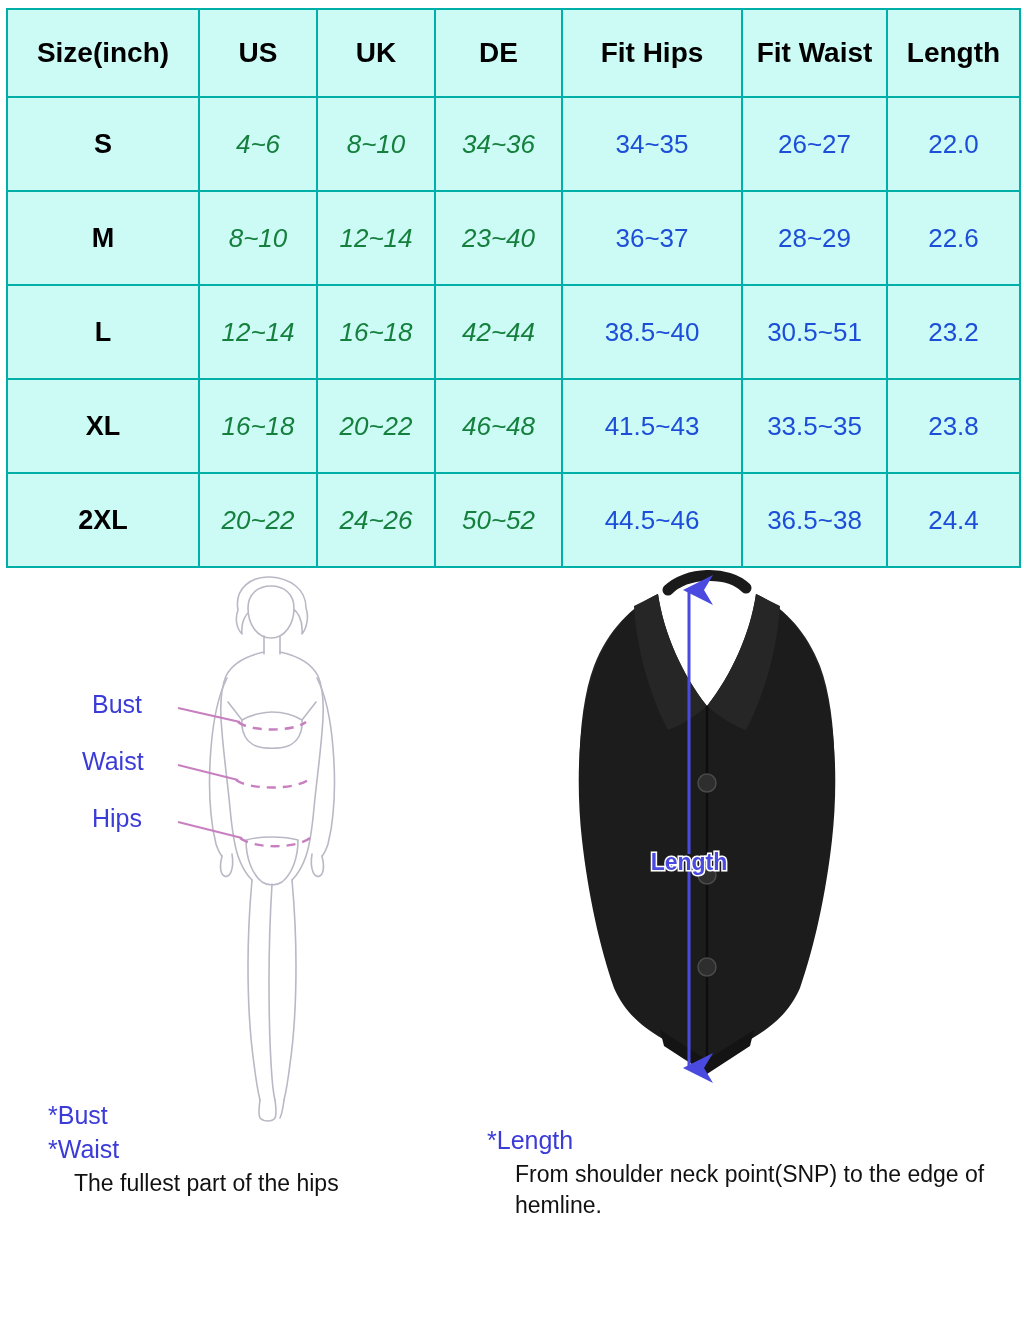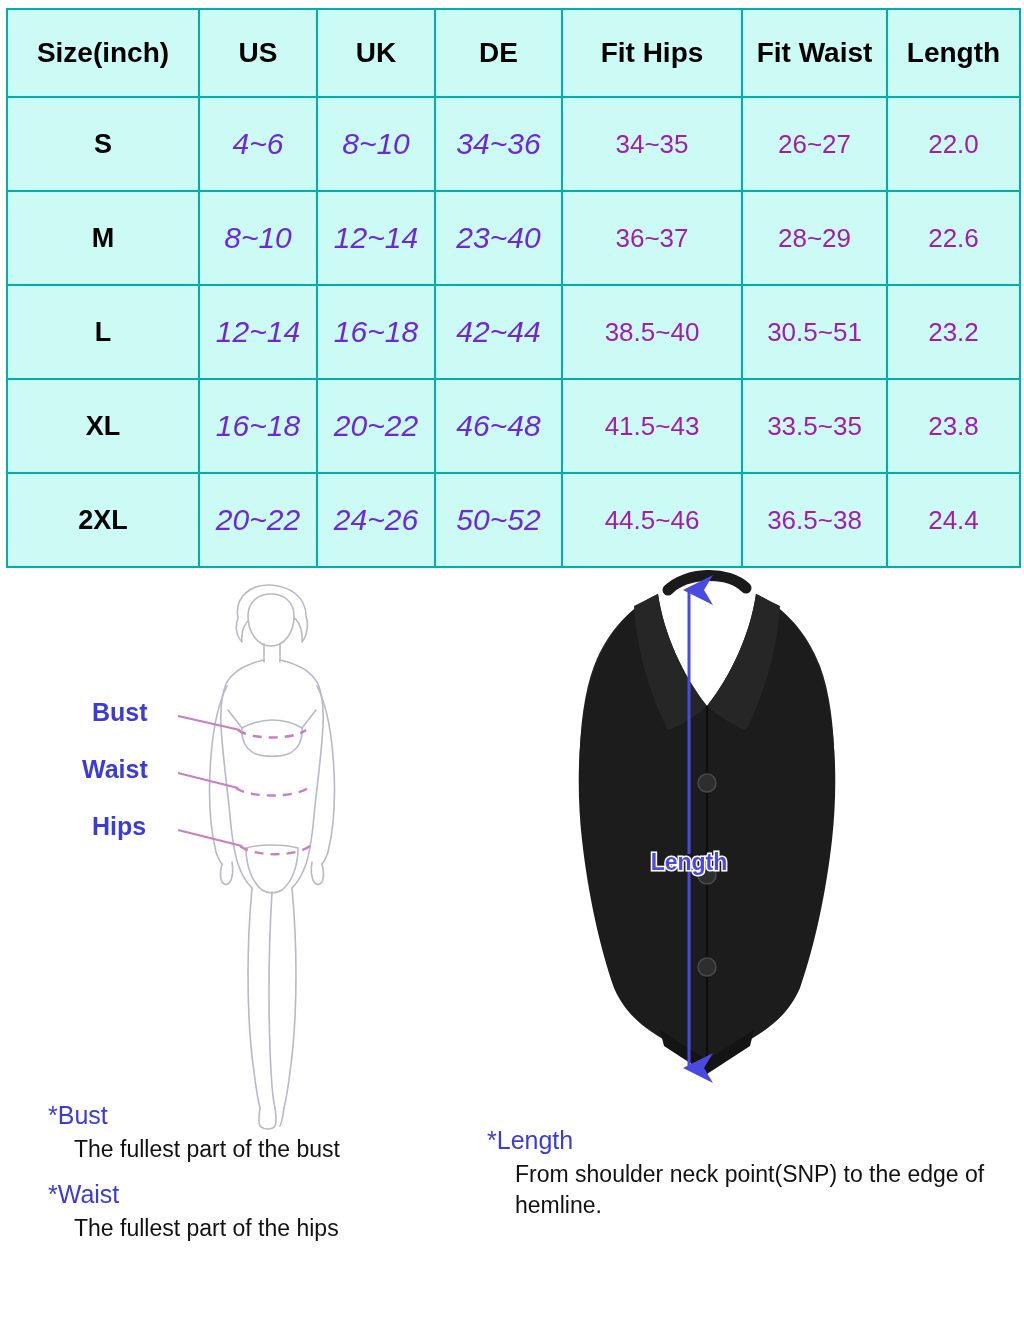--- a/index.html
+++ b/index.html
@@ -35,49 +35,48 @@
     font-weight: bold;
     color: #000;
     height: 86px;
   }
   .size-table tbody td.sizecol {
     font-size: 27px;
     font-weight: bold;
     color: #000;
   }
   .size-table tbody td.ital {
-    font-size: 30px;
+    font-size: 26px;
     font-style: italic;
-    color: #6d28d9;
+    color: #15803d;
   }
   .size-table tbody td.plain {
     font-size: 26px;
-    color: #a21caf;
+    color: #1d4ed8;
   }
   .col-size { width: 192px; }
   .col-us   { width: 118px; }
   .col-uk   { width: 118px; }
   .col-de   { width: 127px; }
   .col-bust { width: 180px; }
   .col-waist{ width: 145px; }
   .col-len  { width: 133px; }
 
   
   .figures {
     position: relative;
     width: 1024px;
     height: 560px;
   }
   .fig-left {
     position: absolute;
     left: 70px;
-    top: 12px;
+    top: 4px;
     width: 400px;
     height: 560px;
-    font-weight: bold;
   }
   .fig-right {
     position: absolute;
     left: 560px;
     top: 0px;
     width: 420px;
     height: 520px;
   }
   .meas-label {
     position: absolute;
@@ -313,21 +312,20 @@
         <line x1="129" y1="286" x2="129" y2="22" marker-end="url(#arrUp)"></line>
         <line x1="129" y1="300" x2="129" y2="500" marker-end="url(#arrDown)"></line>
       </g>
       <text x="129" y="302" text-anchor="middle" font-family="Liberation Sans, sans-serif" font-size="23" font-weight="bold" fill="#4a4ae0" stroke="#ffffff" stroke-width="3" paint-order="stroke">Length</text>
     </svg>
   </div>
 </div>
 
 <div class="notes-left">
   <p class="note-head">*Bust</p>
-  <p class="note-body">The fullest part of the bust</p>
   <p class="note-head">*Waist</p>
   <p class="note-body">The fullest part of the hips</p>
 </div>
 
 <div class="notes-right">
   <p class="note-head">*Length</p>
   <p class="note-body wide">From shoulder neck point(SNP) to the edge of hemline.</p>
 </div>
 
 </body></html>

